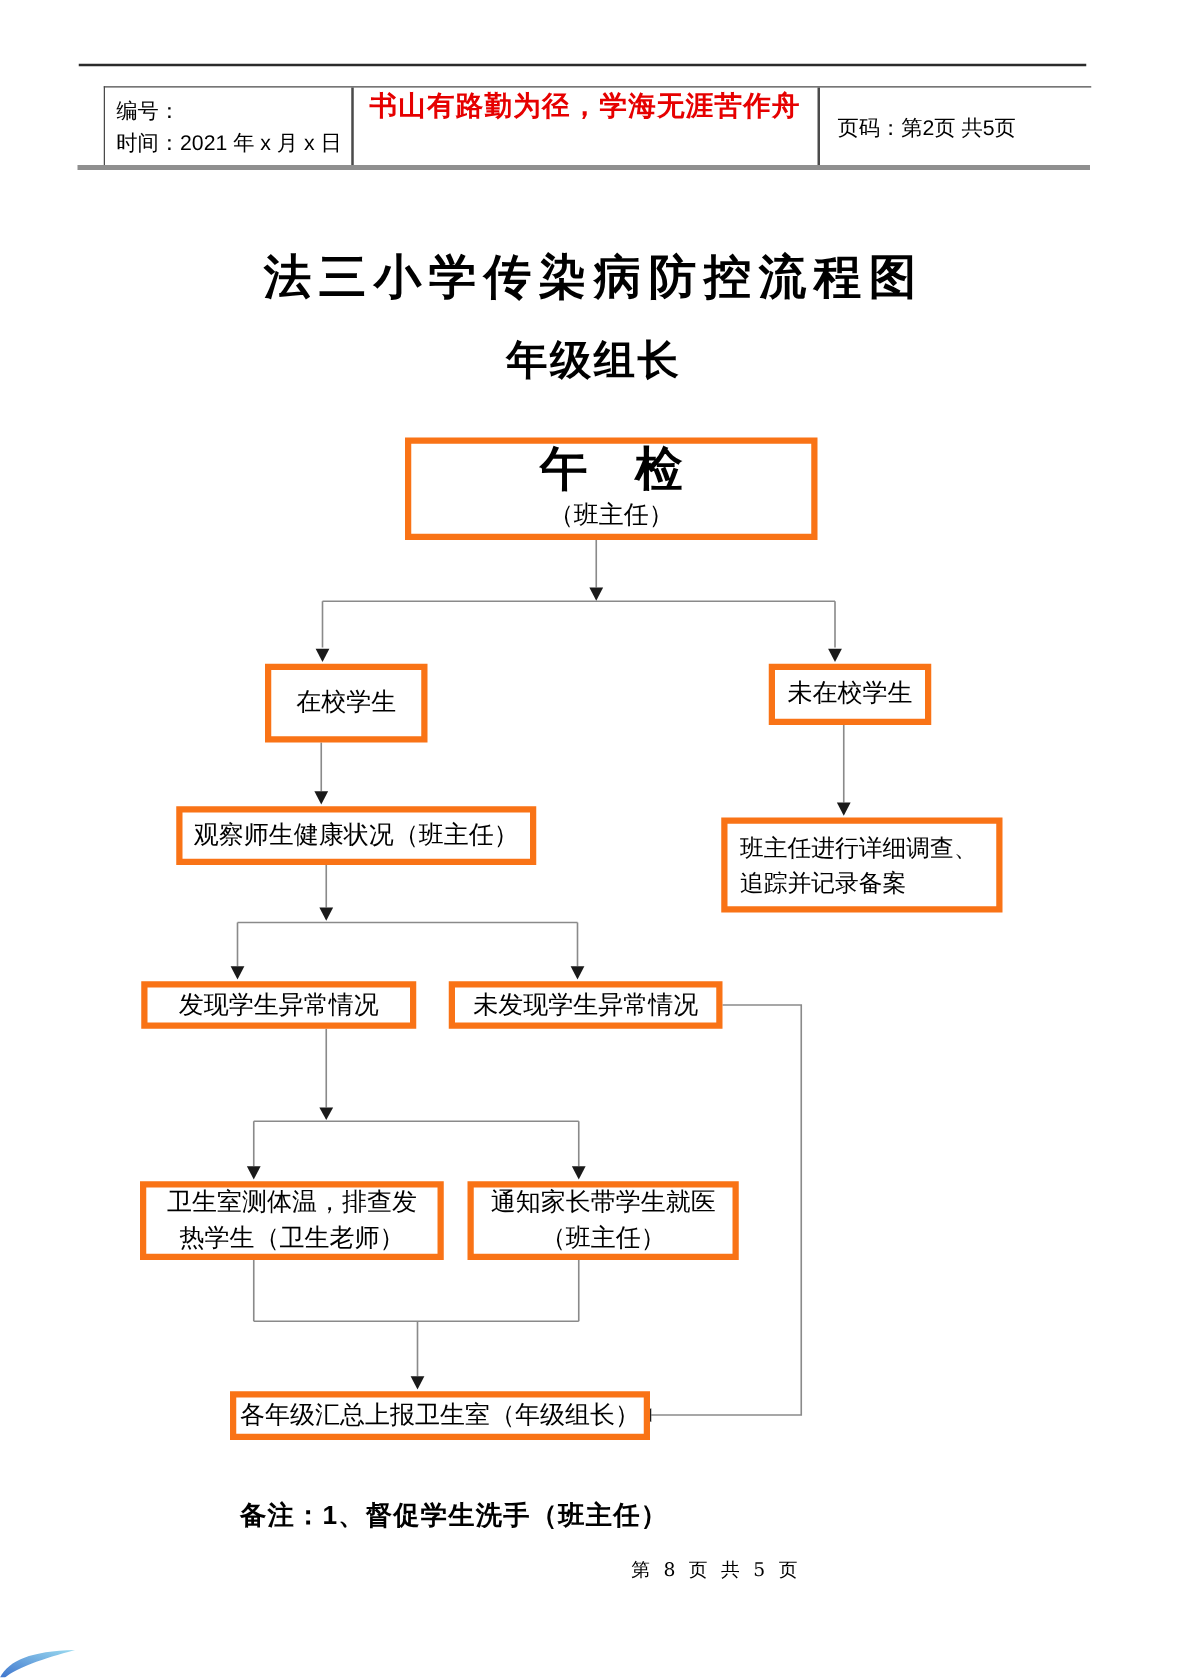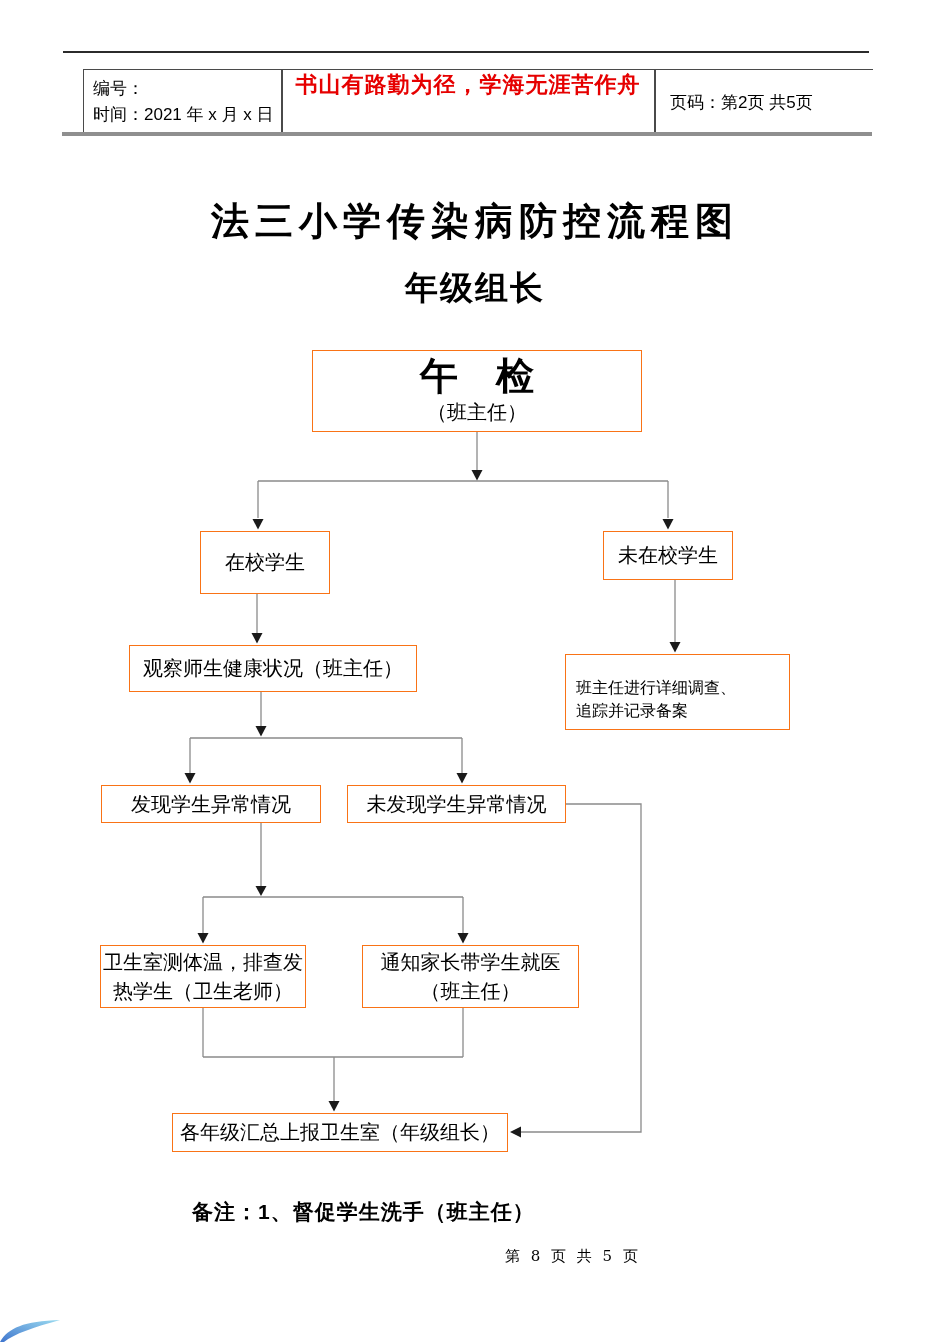--- a/index.html
+++ b/index.html
@@ -21,27 +21,27 @@
 
   
   .title1{position:absolute;left:0;top:196px;width:100%;margin:0;text-align:center;
           font-family:"DejaVu Serif","Liberation Serif",serif;font-weight:600;
           font-size:38px;letter-spacing:6px;}
   .title2{position:absolute;left:0;top:266px;width:100%;margin:0;text-align:center;
           font-weight:bold;font-size:33px;letter-spacing:2px;}
 
   
   .connectors{position:absolute;left:0;top:340px;width:950px;height:830px;}
-  .fbox{position:absolute;border:1px solid #f97316;background:#fff;box-sizing:border-box;
+  .fbox{position:absolute;border:5px solid #f97316;background:#fff;box-sizing:border-box;
         display:flex;flex-direction:column;align-items:center;justify-content:center;
-        text-align:center;font-size:20px;line-height:1.45;}
+        text-align:center;font-size:20px;line-height:1.45;margin-left:12px;}
   .fbox .big{font-size:38px;font-weight:bold;line-height:1.15;}
   .fbox .sub{font-size:20px;}
-  .fbox.align-left{align-items:flex-start;justify-content:flex-end;text-align:left;
-        padding:7px 10px;font-size:16px;line-height:1.45;}
+  .fbox.align-left{align-items:flex-start;justify-content:flex-start;text-align:left;
+        padding:7px 10px;font-size:19px;line-height:1.45;}
 
   
   .note{position:absolute;left:192px;top:1198px;font-size:21px;font-weight:bold;letter-spacing:1px;}
   .pagefoot{position:absolute;left:505px;top:1247px;font-size:15px;letter-spacing:3px;
             font-family:"DejaVu Serif","Liberation Serif",serif;}
   .corner-deco{position:absolute;left:0;top:1318px;}
 </style>
 </head>
 <body>
 
@@ -135,21 +135,21 @@
   </div>
 
   <div class="fbox" style="left:101px;top:785px;width:220px;height:38px">
     <div>发现学生异常情况</div>
   </div>
 
   <div class="fbox" style="left:347px;top:785px;width:219px;height:38px">
     <div>未发现学生异常情况</div>
   </div>
 
-  <div class="fbox" style="left:100px;top:945px;width:206px;height:63px">
+  <div class="fbox" style="left:100px;top:945px;width:243px;height:63px">
     <div>卫生室测体温，排查发</div>
     <div>热学生（卫生老师）</div>
   </div>
 
   <div class="fbox" style="left:362px;top:945px;width:217px;height:63px">
     <div>通知家长带学生就医</div>
     <div>（班主任）</div>
   </div>
 
   <div class="fbox" style="left:172px;top:1113px;width:336px;height:39px">

